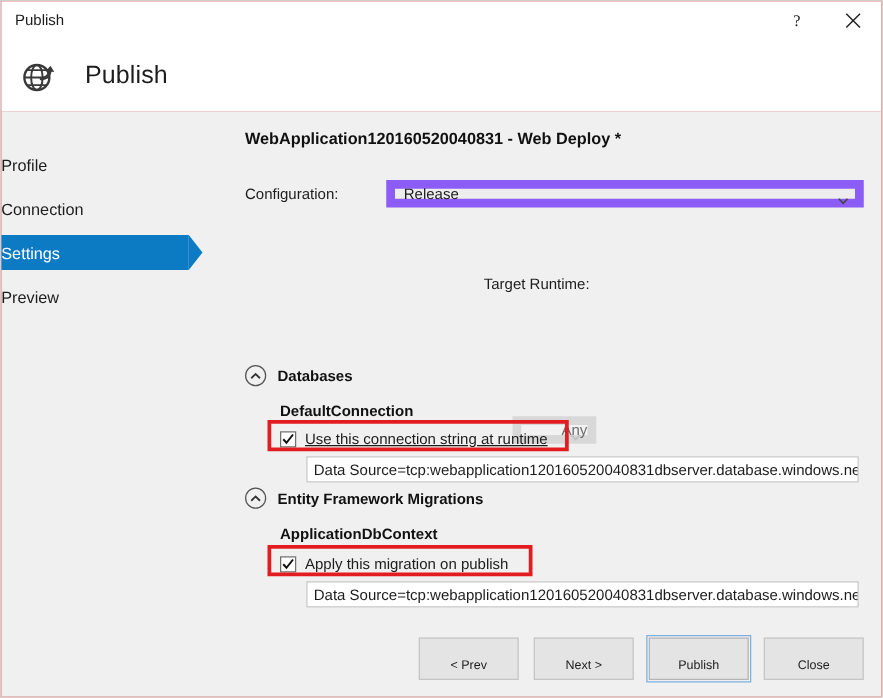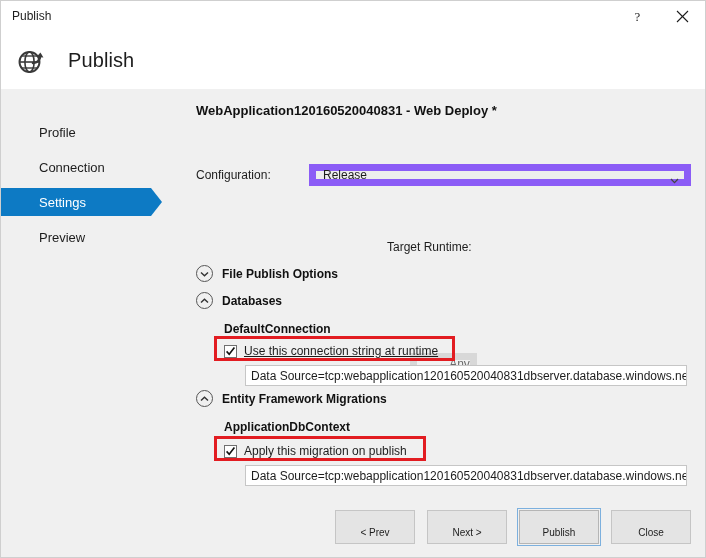--- a/index.html
+++ b/index.html
@@ -104,21 +104,20 @@
     top: 0;
     width: 178px;
     padding-top: 29px;
     box-sizing: border-box;
   }
   .nav-item {
     position: relative;
     height: 28px;
     display: flex;
     align-items: center;
-    padding-left: 38px;
     font-size: 13px;
     color: #1d1d1d;
     cursor: default;
     margin-bottom: 7px;
     box-sizing: border-box;
   }
   .nav-item.selected {
     background: #0d7ac4;
     color: #ffffff;
     width: 150px;
@@ -153,21 +152,20 @@
     white-space: nowrap;
   }
 
   .form-row {
     position: absolute;
     left: 17px;
     width: 495px;
     height: 22px;
     display: flex;
     align-items: center;
-    margin-top: 20px;
   }
   .form-label {
     width: 113px;
     flex: 0 0 113px;
     font-size: 12px;
     color: #1d1d1d;
   }
   .combo {
     position: relative;
     flex: 1 1 auto;
@@ -385,28 +383,20 @@
         <div class="combo disabled">
           <span class="combo-value">Any</span>
           <span class="combo-arrow">
             <svg width="9" height="6" viewBox="0 0 9 6">
                 <polyline points="1,1 4.5,4.6 8,1" fill="none" stroke="#bfbfbf" stroke-width="1.3"></polyline>
               </svg>
           </span>
         </div>
       </div>
 
-      <div class="expander" style="top:176px;">
-        <span class="exp-circle">
-          <svg width="9" height="6" viewBox="0 0 9 6">
-              <polyline points="1,1.4 4.5,4.8 8,1.4" fill="none" stroke="#333" stroke-width="1.4"></polyline>
-            </svg>
-        </span>
-        <span class="exp-label">File Publish Options</span>
-      </div>
 
       <div class="expander" style="top:203px;">
         <span class="exp-circle">
           <svg width="9" height="6" viewBox="0 0 9 6">
               <polyline points="1,4.6 4.5,1.2 8,4.6" fill="none" stroke="#333" stroke-width="1.4"></polyline>
             </svg>
         </span>
         <span class="exp-label">Databases</span>
       </div>
 

